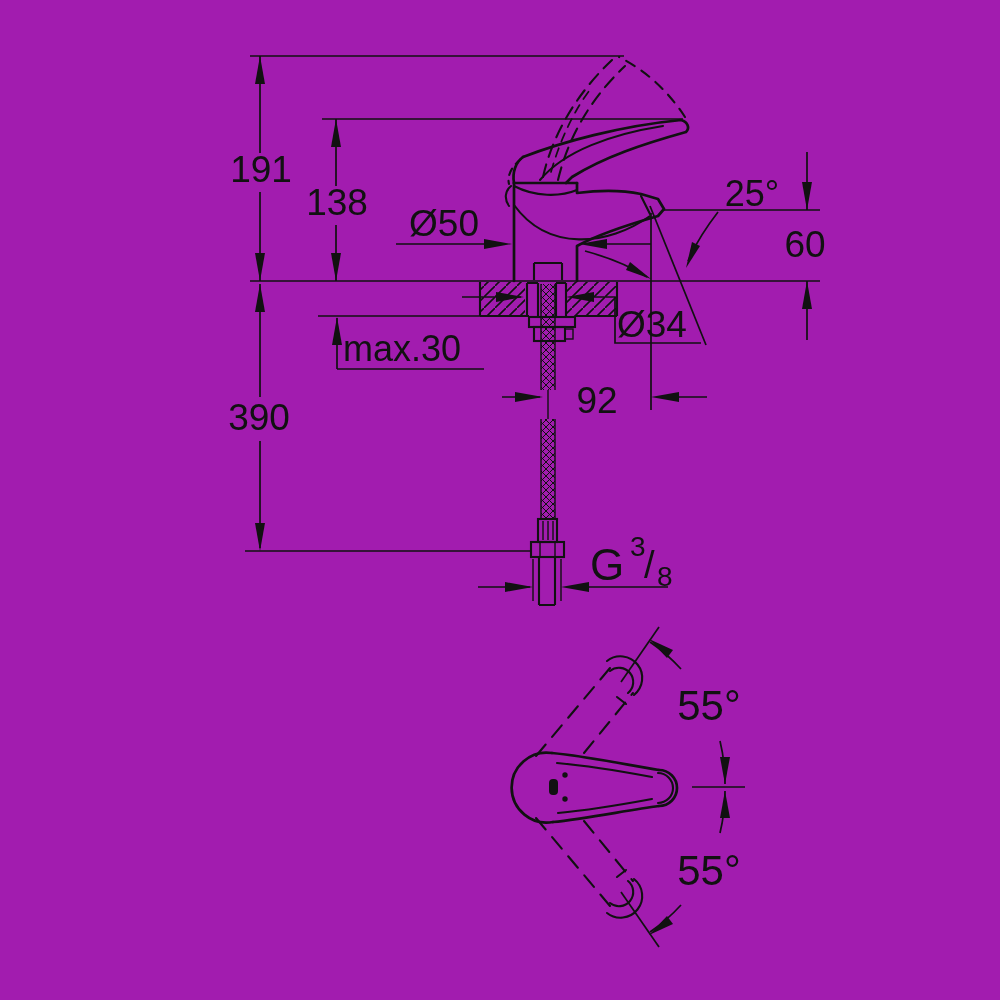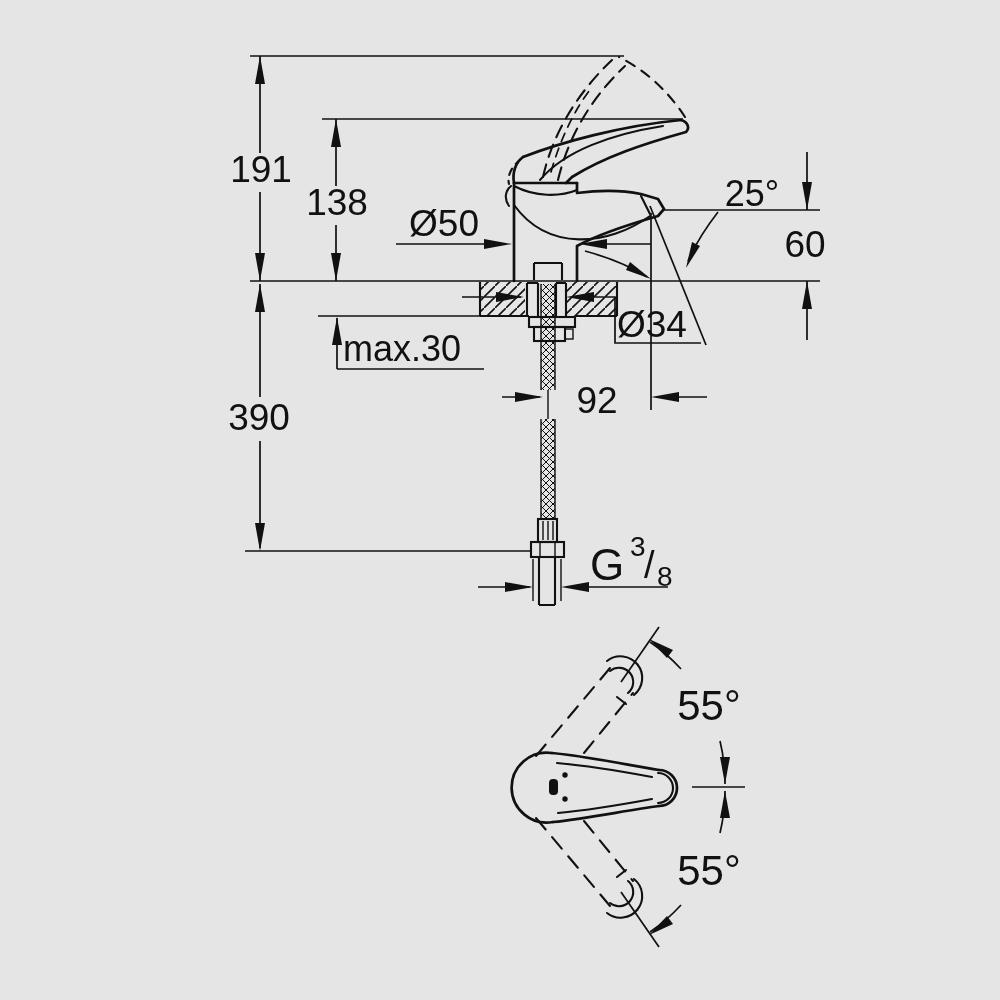--- a/index.html
+++ b/index.html
@@ -1,16 +1,16 @@
 <!DOCTYPE html>
 <html><head>
 <meta charset="utf-8">
 <style>
   html,body{margin:0;padding:0;background:#fff;}
-  .canvas{width:1000px;height:1000px;background:#e5e5e5;position:relative;overflow:hidden;}
+  .canvas{width:1000px;height:1000px;background:#a21caf;position:relative;overflow:hidden;}
   .ln{stroke:#111;fill:none;stroke-linecap:butt;}
   .sw1{stroke-width:1.7;}
   .sw15{stroke-width:1.4;}
   .sw2{stroke-width:2.1;}
   .sw3{stroke-width:2.7;}
   .rnd{stroke-linecap:round;stroke-linejoin:round;}
   .d1{stroke-dasharray:13 8;}
   .d2{stroke-dasharray:10 8;}
   .d3{stroke-dasharray:9 7;}
   .d4{stroke-dasharray:7 6;}

